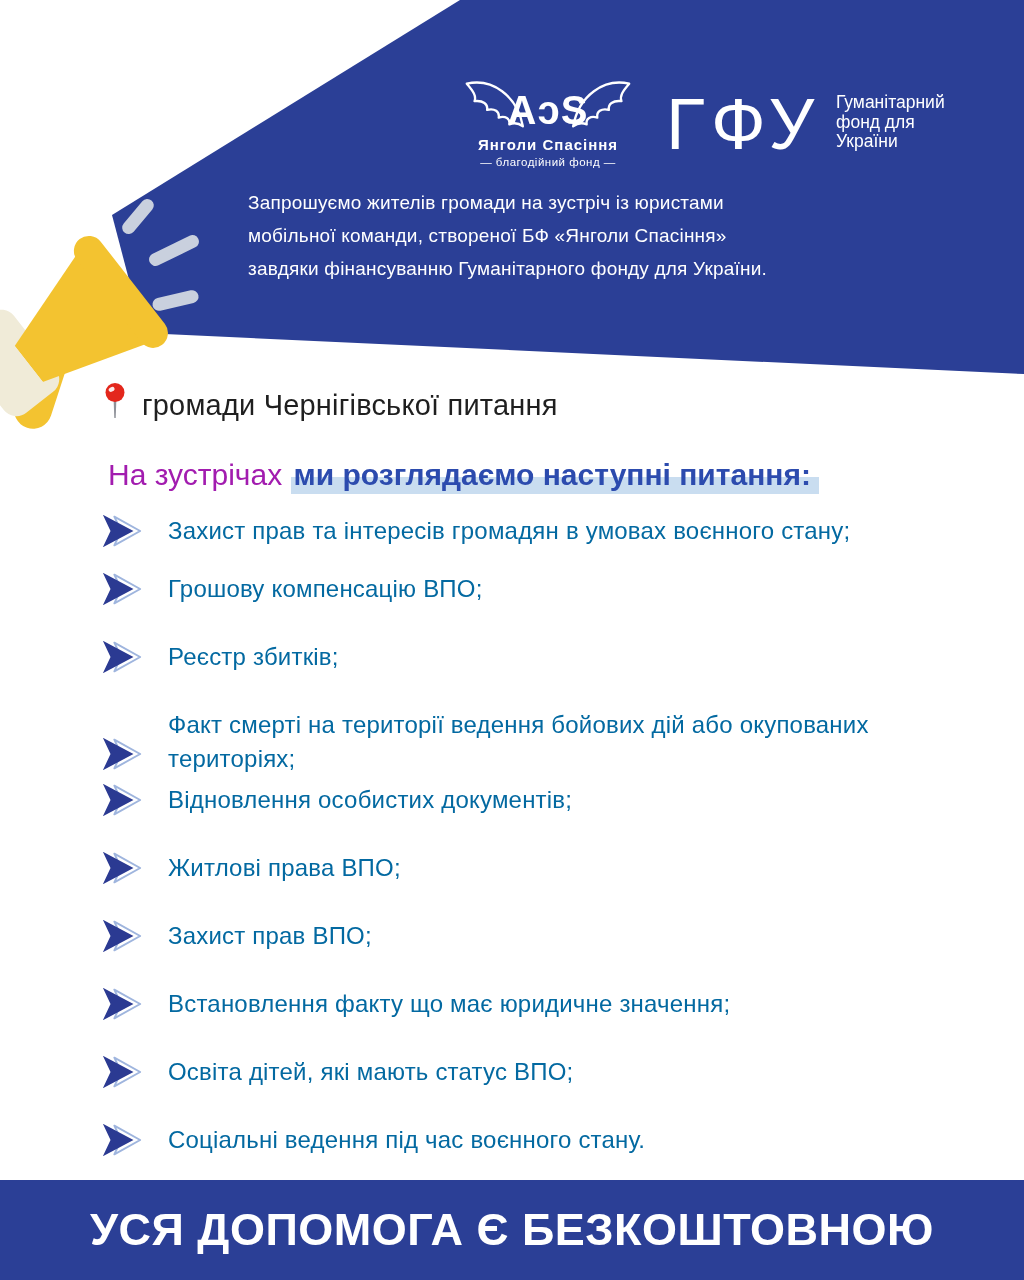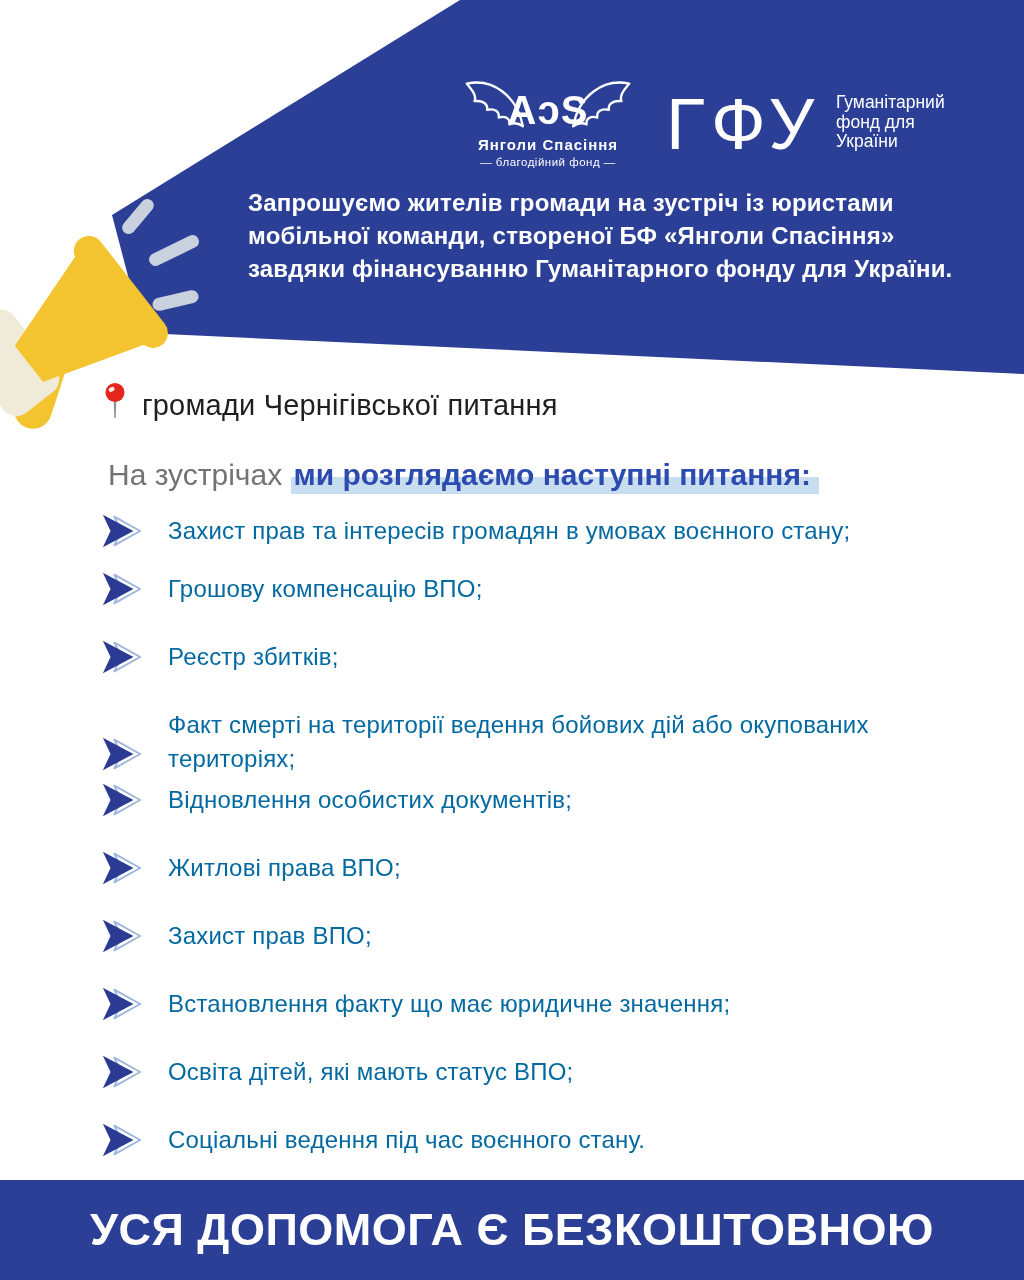--- a/index.html
+++ b/index.html
@@ -16,21 +16,21 @@
   
   .aos-logo{position:absolute;left:458px;top:72px;width:180px;height:105px;z-index:2;color:#fff;text-align:center;}
   .aos-wings{position:absolute;left:0;top:4px;width:180px;height:58px;}
   .aos-abbr{position:absolute;left:0;top:16px;width:180px;font-size:40px;font-weight:600;letter-spacing:1px;color:#fff;}
   .aos-name{position:absolute;left:0;top:64px;width:180px;font-size:15px;font-weight:600;letter-spacing:1px;color:#fff;}
   .aos-sub{position:absolute;left:0;top:84px;width:180px;font-size:11.5px;font-weight:500;letter-spacing:.5px;color:#fff;}
   
   .gfu-abbr{position:absolute;left:666px;top:88px;z-index:2;color:#fff;font-size:72px;line-height:72px;font-weight:400;letter-spacing:6px;}
   .gfu-name{position:absolute;left:836px;top:93px;z-index:2;color:#fff;font-size:17.5px;line-height:19.5px;font-weight:500;}
   
-  .intro{position:absolute;left:248px;top:186px;z-index:2;color:#fff;font-size:24px;line-height:33px;font-weight:700;letter-spacing:.2px;}
+  .intro{position:absolute;left:248px;top:186px;z-index:2;color:#fff;font-size:19px;line-height:33px;font-weight:400;letter-spacing:.2px;}
   
   .mega{position:absolute;left:-34px;top:252px;width:220px;height:150px;z-index:3;transform:rotate(-38deg);}
   .mega-back{position:absolute;left:2px;top:12px;width:66px;height:100px;border-radius:16px;background:var(--megaphone-cream,#f0ebd8);}
   .mega-cone{position:absolute;left:50px;top:18px;width:106px;height:114px;background:var(--megaphone-yellow,#f3c330);
     clip-path:polygon(0 30%,100% 0,100% 100%,0 70%);}
   .mega-mouth{position:absolute;left:152px;top:8px;width:30px;height:134px;border-radius:15px;background:var(--megaphone-yellow,#f3c330);}
   .mega-handle{position:absolute;left:22px;top:340px;width:38px;height:90px;border-radius:19px;z-index:2;
     background:var(--megaphone-yellow,#f3c330);transform:rotate(18deg);}
   .mega-back2{position:absolute;left:-8px;top:336px;width:50px;height:46px;border-radius:12px;z-index:1;
     background:var(--megaphone-cream,#f0ebd8);transform:rotate(-38deg);}
@@ -38,21 +38,21 @@
   .dash{position:absolute;height:13px;border-radius:7px;background:var(--dash-gray,#c9d0de);z-index:4;}
   .dash1{left:117px;top:210px;width:42px;transform:rotate(-50deg);}
   .dash2{left:147px;top:244px;width:54px;transform:rotate(-26deg);}
   .dash3{left:152px;top:294px;width:47px;transform:rotate(-13deg);}
   
   .location{position:absolute;left:102px;top:380px;z-index:2;display:flex;align-items:flex-start;}
   .pin{width:26px;height:38px;margin-right:14px;margin-top:2px;}
   .location-text{font-size:29px;color:#1f1f1f;font-weight:400;letter-spacing:.2px;margin-top:9px;}
   
   .heading{position:absolute;left:108px;top:458px;z-index:2;font-size:30px;white-space:nowrap;}
-  .heading .plain{color:#737373;font-weight:500;}
+  .heading .plain{color:#a21caf;font-weight:500;}
   .heading .hl{
     color:var(--accent-blue,#2c4bae);font-weight:800;padding:0 8px 5px 3px;
     background-image:linear-gradient(var(--highlight-blue,#c9ddf0),var(--highlight-blue,#c9ddf0));
     background-repeat:no-repeat;background-size:100% 46%;background-position:0 94%;
   }
   
   .topics{position:absolute;left:100px;top:514px;width:790px;margin:0;padding:0;list-style:none;z-index:2;}
   .topics li{display:flex;align-items:flex-start;margin-bottom:29px;}
   .topics li:nth-child(1){margin-bottom:19px;}
   .topics li:nth-child(4){margin-bottom:7px;align-items:flex-end;}

